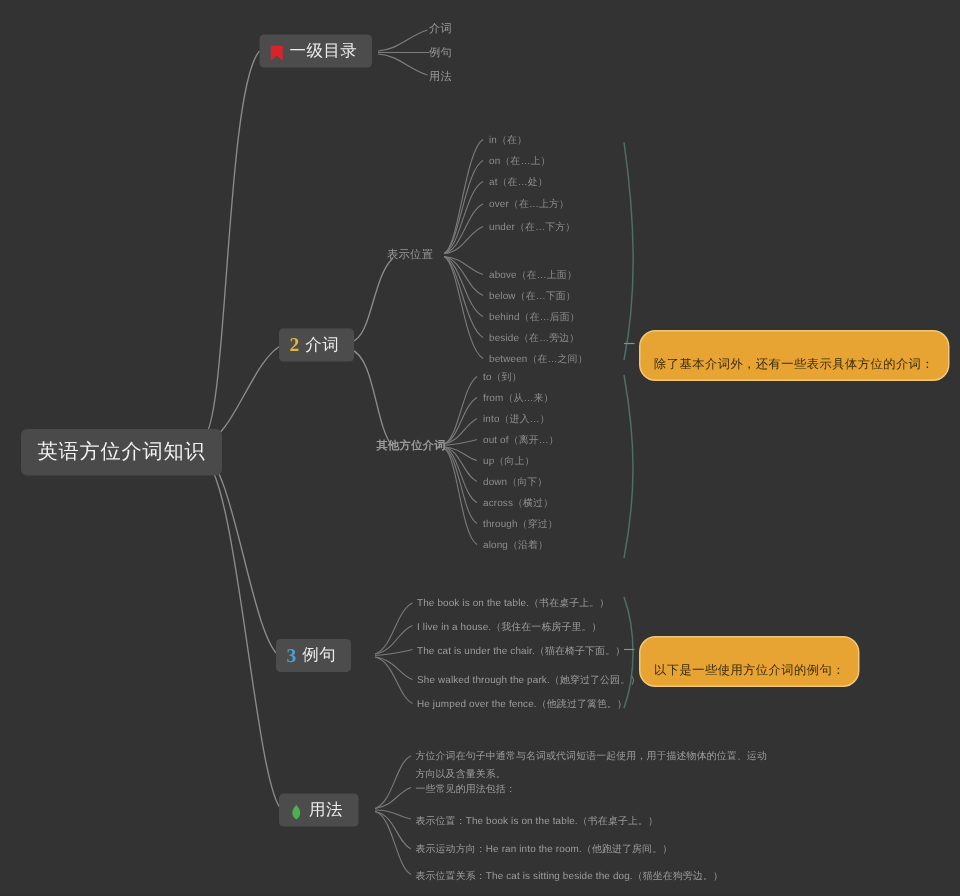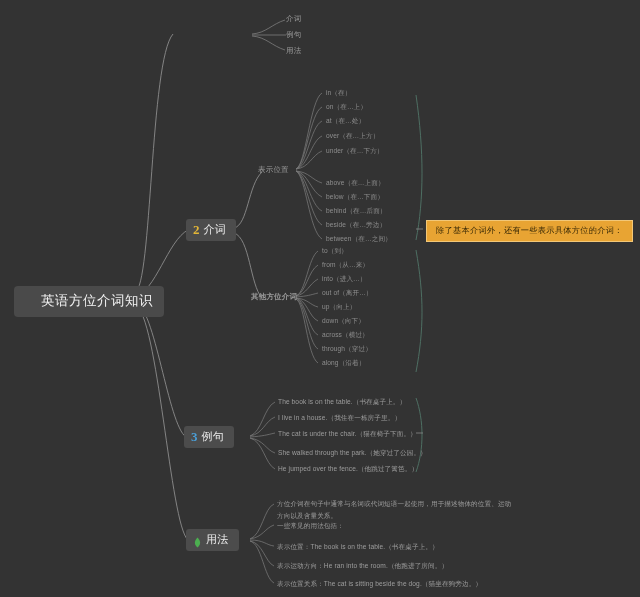--- a/index.html
+++ b/index.html
@@ -19,21 +19,21 @@
     position: absolute;
     left: 0; top: 0;
     width: 640px; height: 597px;
     pointer-events: none;
   }
 
   
   .root-node {
     position: absolute;
     left: 14px; top: 286px;
-    padding: 6px 11px 7px 27px;
+    padding: 6px 11px 7px 11px;
     background: #4a4a4a;
     border-radius: 4px;
     color: #f2f2f2;
     font-size: 13.5px;
     letter-spacing: 0.5px;
     white-space: nowrap;
     z-index: 6;
   }
 
   
@@ -83,24 +83,24 @@
     letter-spacing: 0.1px;
     z-index: 5;
   }
   .leaf-label.brighter { color: #9d9d9d; }
 
   
   .note {
     position: absolute;
     background: #e8a433;
     border: 1px solid #f2c777;
-    border-radius: 0;
+    border-radius: 11px;
     color: #3a2a06;
     font-size: 8.2px;
-    padding: 4px 9px 5px 9px;
+    padding: 16px 9px 5px 9px;
     white-space: nowrap;
     letter-spacing: 0.3px;
     z-index: 7;
   }
 </style>
 </head>
 <body>
 
 <div id="canvas">
 
@@ -177,20 +177,28 @@
     <g fill="none" stroke="#8c8c8c" stroke-width="0.8">
       <path d="M416,229 L423,229"></path>
       <path d="M416,433 L423,433"></path>
     </g>
   </svg>
 
   <div class="root-node">
     <span>英语方位介词知识</span>
   </div>
 
+  <div class="l1-node" style="left:173px; top:23px;">
+    <span class="l1-marker">
+      <svg width="9" height="11" viewBox="0 0 9 11">
+          <path d="M0.5,0.5 H8.5 V10.5 L4.5,7.2 L0.5,10.5 Z" fill="#d8232a"></path>
+        </svg>
+    </span>
+    <span class="l1-label">一级目录</span>
+  </div>
   <div class="l2-label" style="left:286px; top:14px;">介词</div>
   <div class="l2-label" style="left:286px; top:30px;">例句</div>
   <div class="l2-label" style="left:286px; top:46px;">用法</div>
 
   <div class="l1-node" style="left:186px; top:219px;">
     <span class="l1-num" style="color:#e3b637;">2</span>
     <span class="l1-label">介词</span>
   </div>
 
   <div class="l2-label" style="left:258px; top:165px;">表示位置</div>
@@ -222,20 +230,21 @@
   <div class="l1-node" style="left:184px; top:426px;">
     <span class="l1-num" style="color:#4a9fd8;">3</span>
     <span class="l1-label">例句</span>
   </div>
   <div class="leaf-label brighter" style="left:278px; top:398px;">The book is on the table.（书在桌子上。）</div>
   <div class="leaf-label brighter" style="left:278px; top:414px;">I live in a house.（我住在一栋房子里。）</div>
   <div class="leaf-label brighter" style="left:278px; top:430px;">The cat is under the chair.（猫在椅子下面。）</div>
   <div class="leaf-label brighter" style="left:278px; top:449px;">She walked through the park.（她穿过了公园。）</div>
   <div class="leaf-label brighter" style="left:278px; top:465px;">He jumped over the fence.（他跳过了篱笆。）</div>
 
+  <div class="note" style="left:426px; top:424px;">以下是一些使用方位介词的例句：</div>
 
   <div class="l1-node" style="left:186px; top:529px;">
     <span class="l1-marker">
       <svg width="9" height="11" viewBox="0 0 9 11">
           <path d="M4.5,0.6 C7.6,3.6 8.4,7.4 4.5,10.4 C0.6,7.4 1.4,3.6 4.5,0.6 Z" fill="#4caf50"></path>
         </svg>
     </span>
     <span class="l1-label">用法</span>
   </div>
   <div class="leaf-label brighter" style="left:277px; top:500px;">方位介词在句子中通常与名词或代词短语一起使用，用于描述物体的位置、运动</div>

